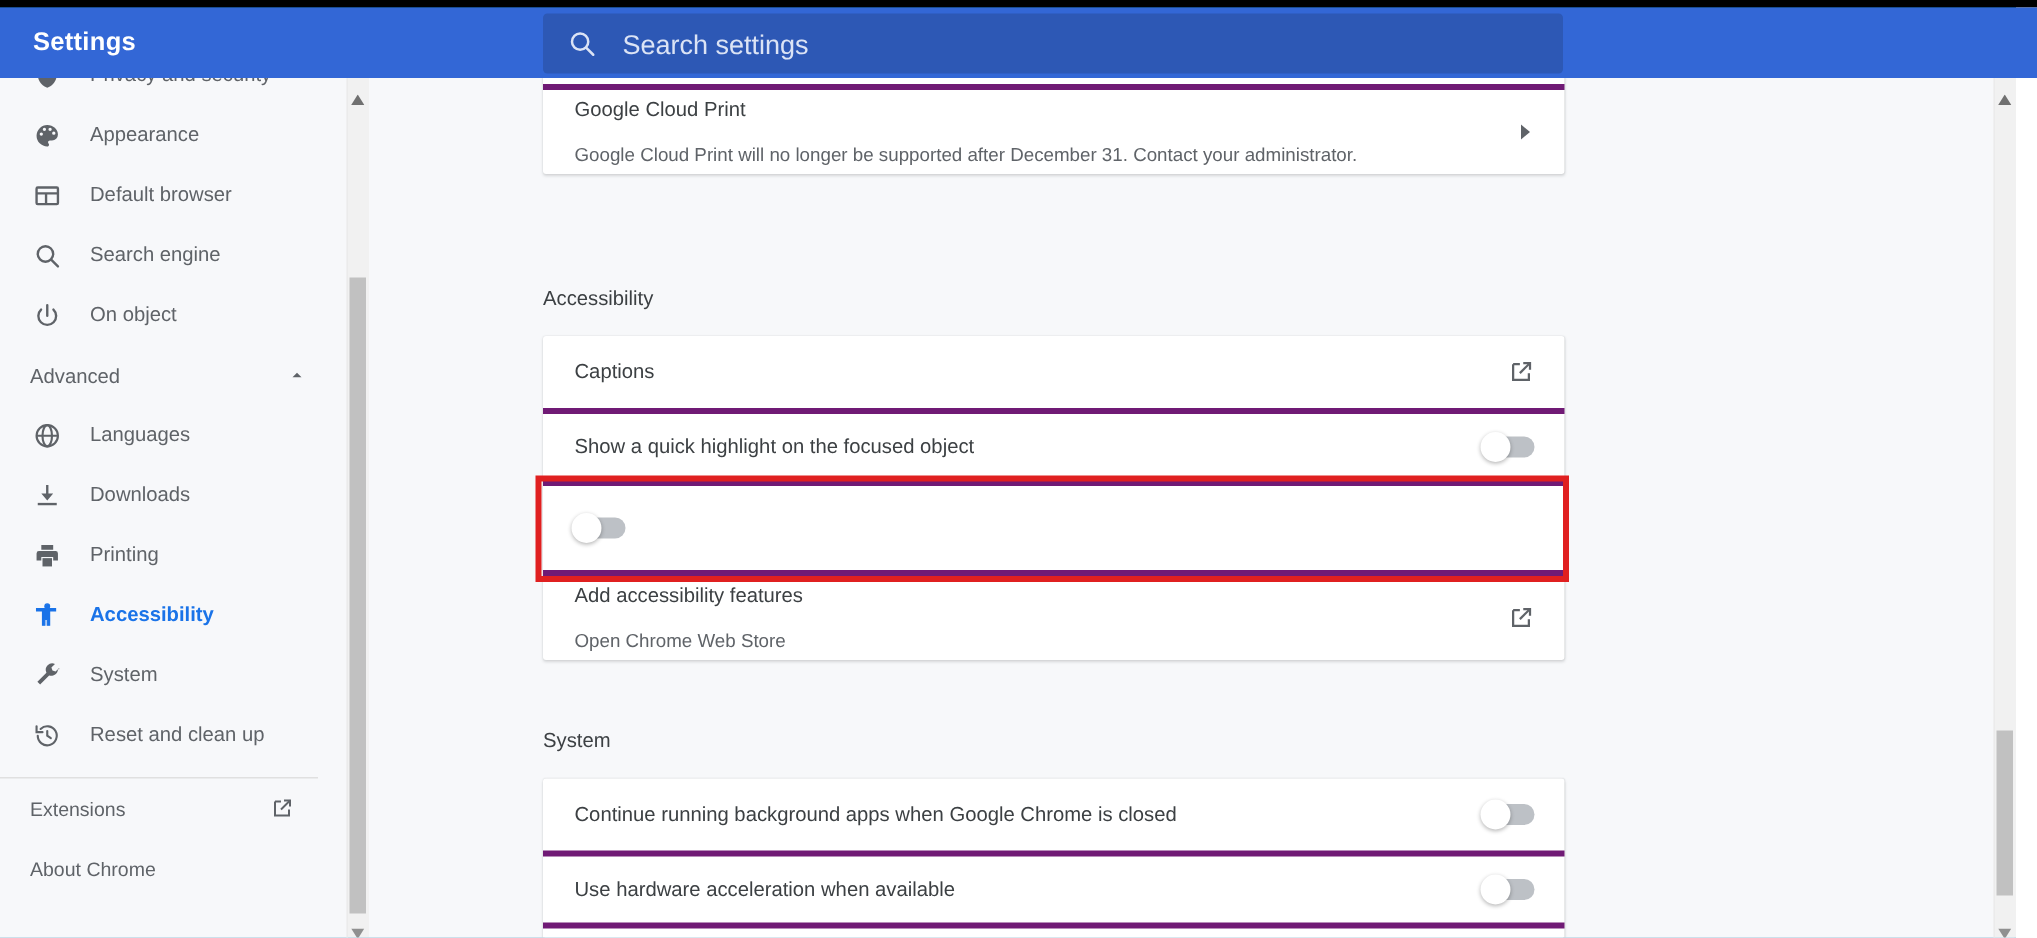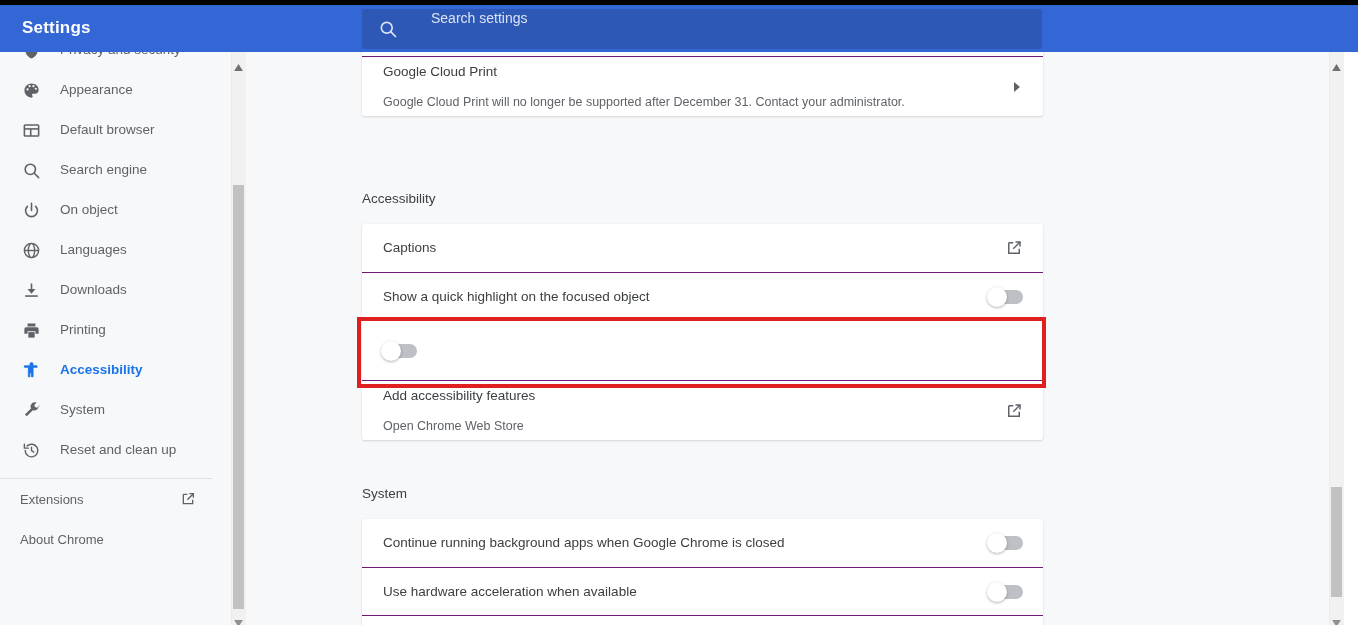--- a/index.html
+++ b/index.html
@@ -31,22 +31,22 @@
     position: absolute; left: 362px; top: 4px;
     width: 680px; height: 40px;
     background: #2d58b5; border-radius: 3px;
   }
   .search-icon {
     position: absolute; left: 16px; top: 10px;
     width: 20px; height: 20px;
   }
   .search-icon svg { display:block; }
   .search-input-text {
-    position: absolute; left: 53px; top: 1px;
-    color: #dbe3f5; font-size: 14px; margin-left: 16px;
+    position: absolute; left: 53px; top: 11px;
+    color: #dbe3f5; font-size: 18px;
   }
 
   
   .sidebar {
     position: absolute; left: 0; top: 52px;
     width: 232px; height: 573px;
     background: #f7f8fa;
     overflow: hidden;
   }
   .side-list { position: absolute; left: 0; top: -22px; width: 232px; }
@@ -109,21 +109,21 @@
   .card {
     position: absolute; left: 116px; width: 681px;
     background: #ffffff;
     border-radius: 2px;
     box-shadow: 0 1px 2px rgba(60,64,67,.18), 0 0 1px rgba(60,64,67,.12);
   }
   .row {
     position: relative; display: flex; align-items: center;
     padding: 0 20px 0 21px; min-height: 48px;
   }
-  .row + .row { border-top: 1px solid #701a75; }
+  .row + .row { border-top: 4px solid #701a75; }
   .row-texts { flex: 1 1 auto; }
   .row-title { color: #3c4043; font-size: 13.5px; line-height: 18px; }
   .row-sub { color: #5f6368; font-size: 12.5px; line-height: 17px; margin-top: 13px; }
   .row-tall { min-height: 60px; }
 
   .section-head {
     position: absolute; left: 116px;
     color: #3c4043; font-size: 13.5px;
   }
 
@@ -228,20 +228,28 @@
       <div class="side-item">
         <span class="ico">
           <svg width="19" height="19" viewBox="0 0 24 24" fill="none" stroke="#5f6368" stroke-width="2" stroke-linecap="round">
             <path d="M12 3v9"></path>
               <path d="M6.8 6.8a7.5 7.5 0 1 0 10.4 0"></path>
           </svg>
         </span>
         <span class="side-label">On object</span>
       </div>
 
+      <div class="side-section">
+        <span>Advanced</span>
+        <span class="chevron-up">
+          <svg width="12" height="12" viewBox="0 0 24 24" fill="#5f6368">
+              <path d="M12 9l6 6H6z"></path>
+            </svg>
+        </span>
+      </div>
 
       <div class="side-item">
         <span class="ico">
           <svg width="19" height="19" viewBox="0 0 24 24" fill="none" stroke="#5f6368" stroke-width="1.8">
             <circle cx="12" cy="12" r="9"></circle>
               <ellipse cx="12" cy="12" rx="4" ry="9"></ellipse>
               <line x1="3" y1="12" x2="21" y2="12"></line>
           </svg>
         </span>
         <span class="side-label">Languages</span>

